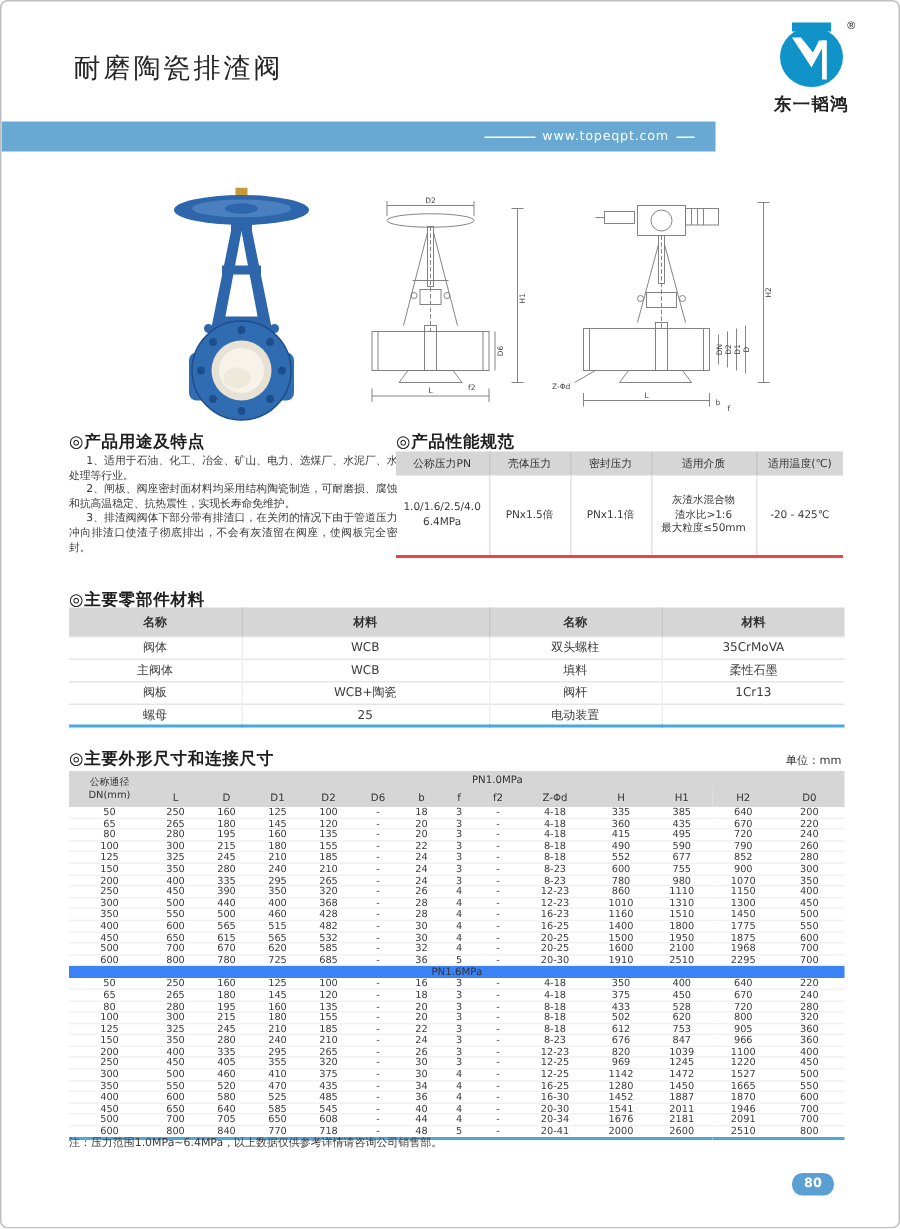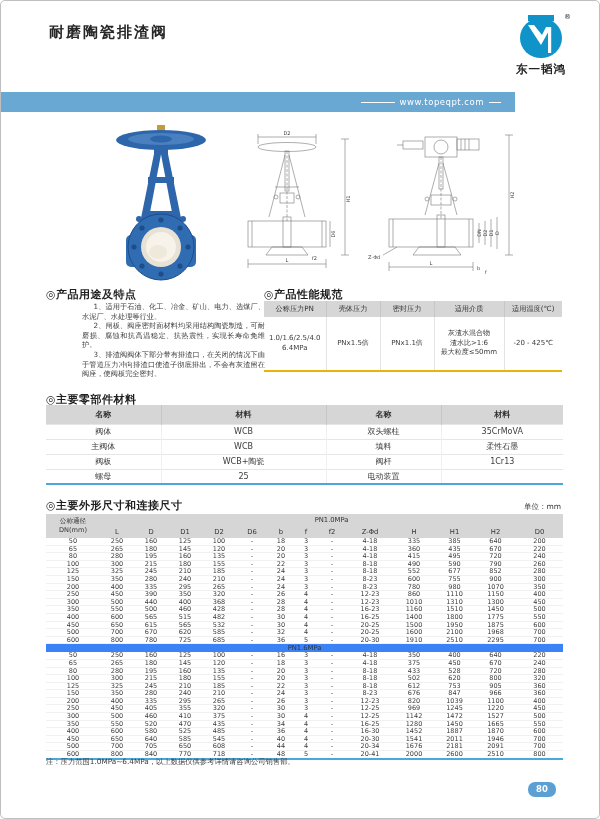--- a/index.html
+++ b/index.html
@@ -3,43 +3,43 @@
 <meta charset="utf-8">
 <style>
   * { margin:0; padding:0; box-sizing:border-box; }
   html,body { background:#fff; }
   body { font-family:"DejaVu Sans","Liberation Sans",sans-serif; color:#333; }
   .page {
     position:relative; width:600px; height:819px; background:#fff;
     border:1px solid #bfbfbf; border-radius:5px; overflow:hidden;
   }
   
-  .title { position:absolute; left:48px; top:22px; font-size:15px; font-weight:bold;
+  .title { position:absolute; left:48px; top:32px; font-size:18px; font-weight:normal;
            color:#262626; letter-spacing:2px; }
   .logo-wrap { position:absolute; top:10px; right:20px; width:76px; text-align:center; }
   .logo-svg { display:block; margin:0 auto; }
   .reg-mark { position:absolute; top:2px; right:8px; font-size:7px; color:#262626; }
   .logo-text { margin-top:1px; font-size:11.5px; font-weight:bold; color:#222; letter-spacing:1px; }
-  .topbar { position:absolute; left:0; top:91px; width:514px; height:20px; background:#68a8d3; }
+  .topbar { position:absolute; left:0; top:80px; width:476px; height:20px; background:#68a8d3; }
   .site { position:absolute; right:14px; top:0; height:20px; display:flex; align-items:center; gap:5px; }
   .site .dash { height:1px; background:#fff; }
   .site .dash.long { width:34px; } .site .dash.short { width:12px; }
   .site span { color:#fff; font-size:8.5px; letter-spacing:.5px; }
   
   .drawing { position:absolute; }
   .line-draw text { font-size:5px; fill:#444; }
   
   .sec-head { position:absolute; font-size:11px; font-weight:bold; color:#1f1f1f; letter-spacing:.5px; }
   
   .features { position:absolute; left:45px; top:301px; width:219px; font-size:7.2px;
               line-height:9.6px; color:#3b3b3b; text-align:justify; }
-  .features p { text-indent:1.6em;margin-left:36px; }
+  .features p { text-indent:1.6em; }
   
   .perf-table { position:absolute; left:263px; top:300px; width:298px; border-collapse:collapse;
-                table-layout:fixed; border-bottom:2px solid #eab308; }
+                table-layout:fixed; border-bottom:2px solid #ef4444; }
   .perf-table th { background:#d6d6d6; font-weight:normal; font-size:7.2px; height:16px;
                    color:#333; border-left:1px solid #c6c6c6; }
   .perf-table td { font-size:7px; text-align:center; vertical-align:middle; height:54px;
                    white-space:pre-line; line-height:9.5px; border-left:1px solid #e3e3e3; color:#3b3b3b; }
   .perf-table th:first-child, .perf-table td:first-child { border-left:none; }
   
   .mat-table { position:absolute; left:45px; top:404px; width:517px; border-collapse:collapse;
                table-layout:fixed; border-bottom:2px solid #4aa9dc; }
   .mat-table th { background:#d6d6d6; font-weight:bold; font-size:8px; height:19px; color:#333;
                   border-left:1px solid #c6c6c6; }

